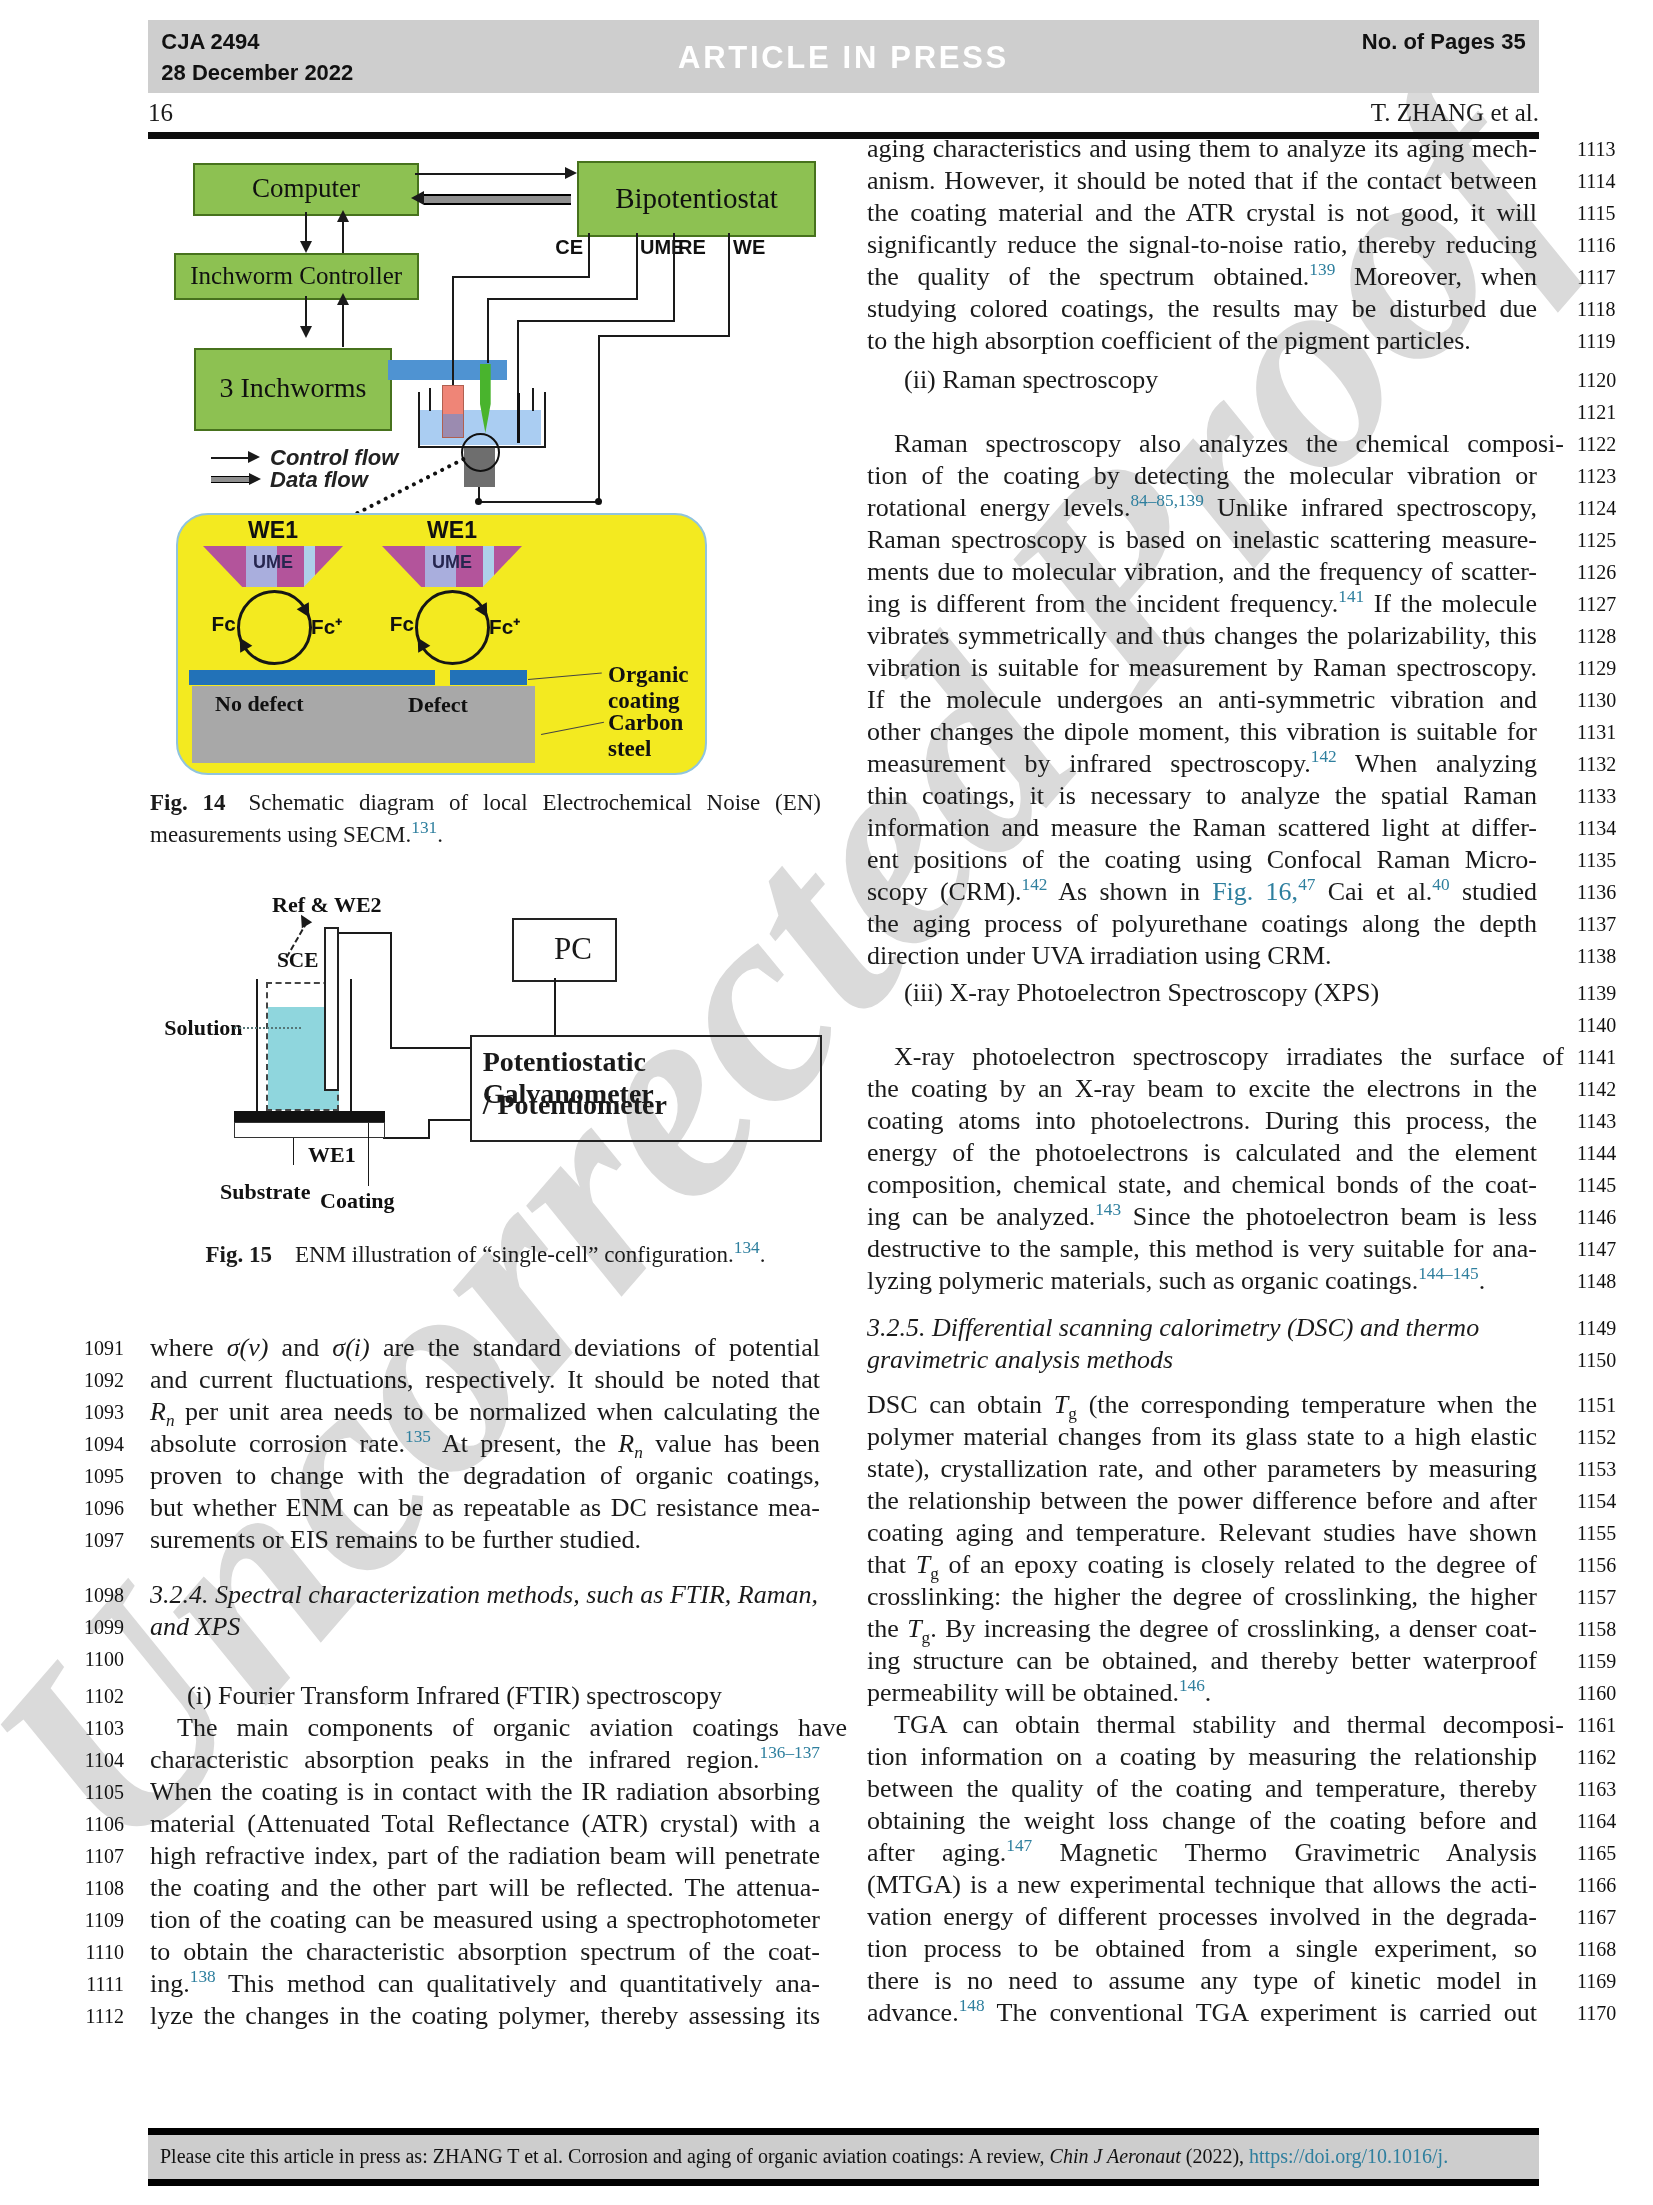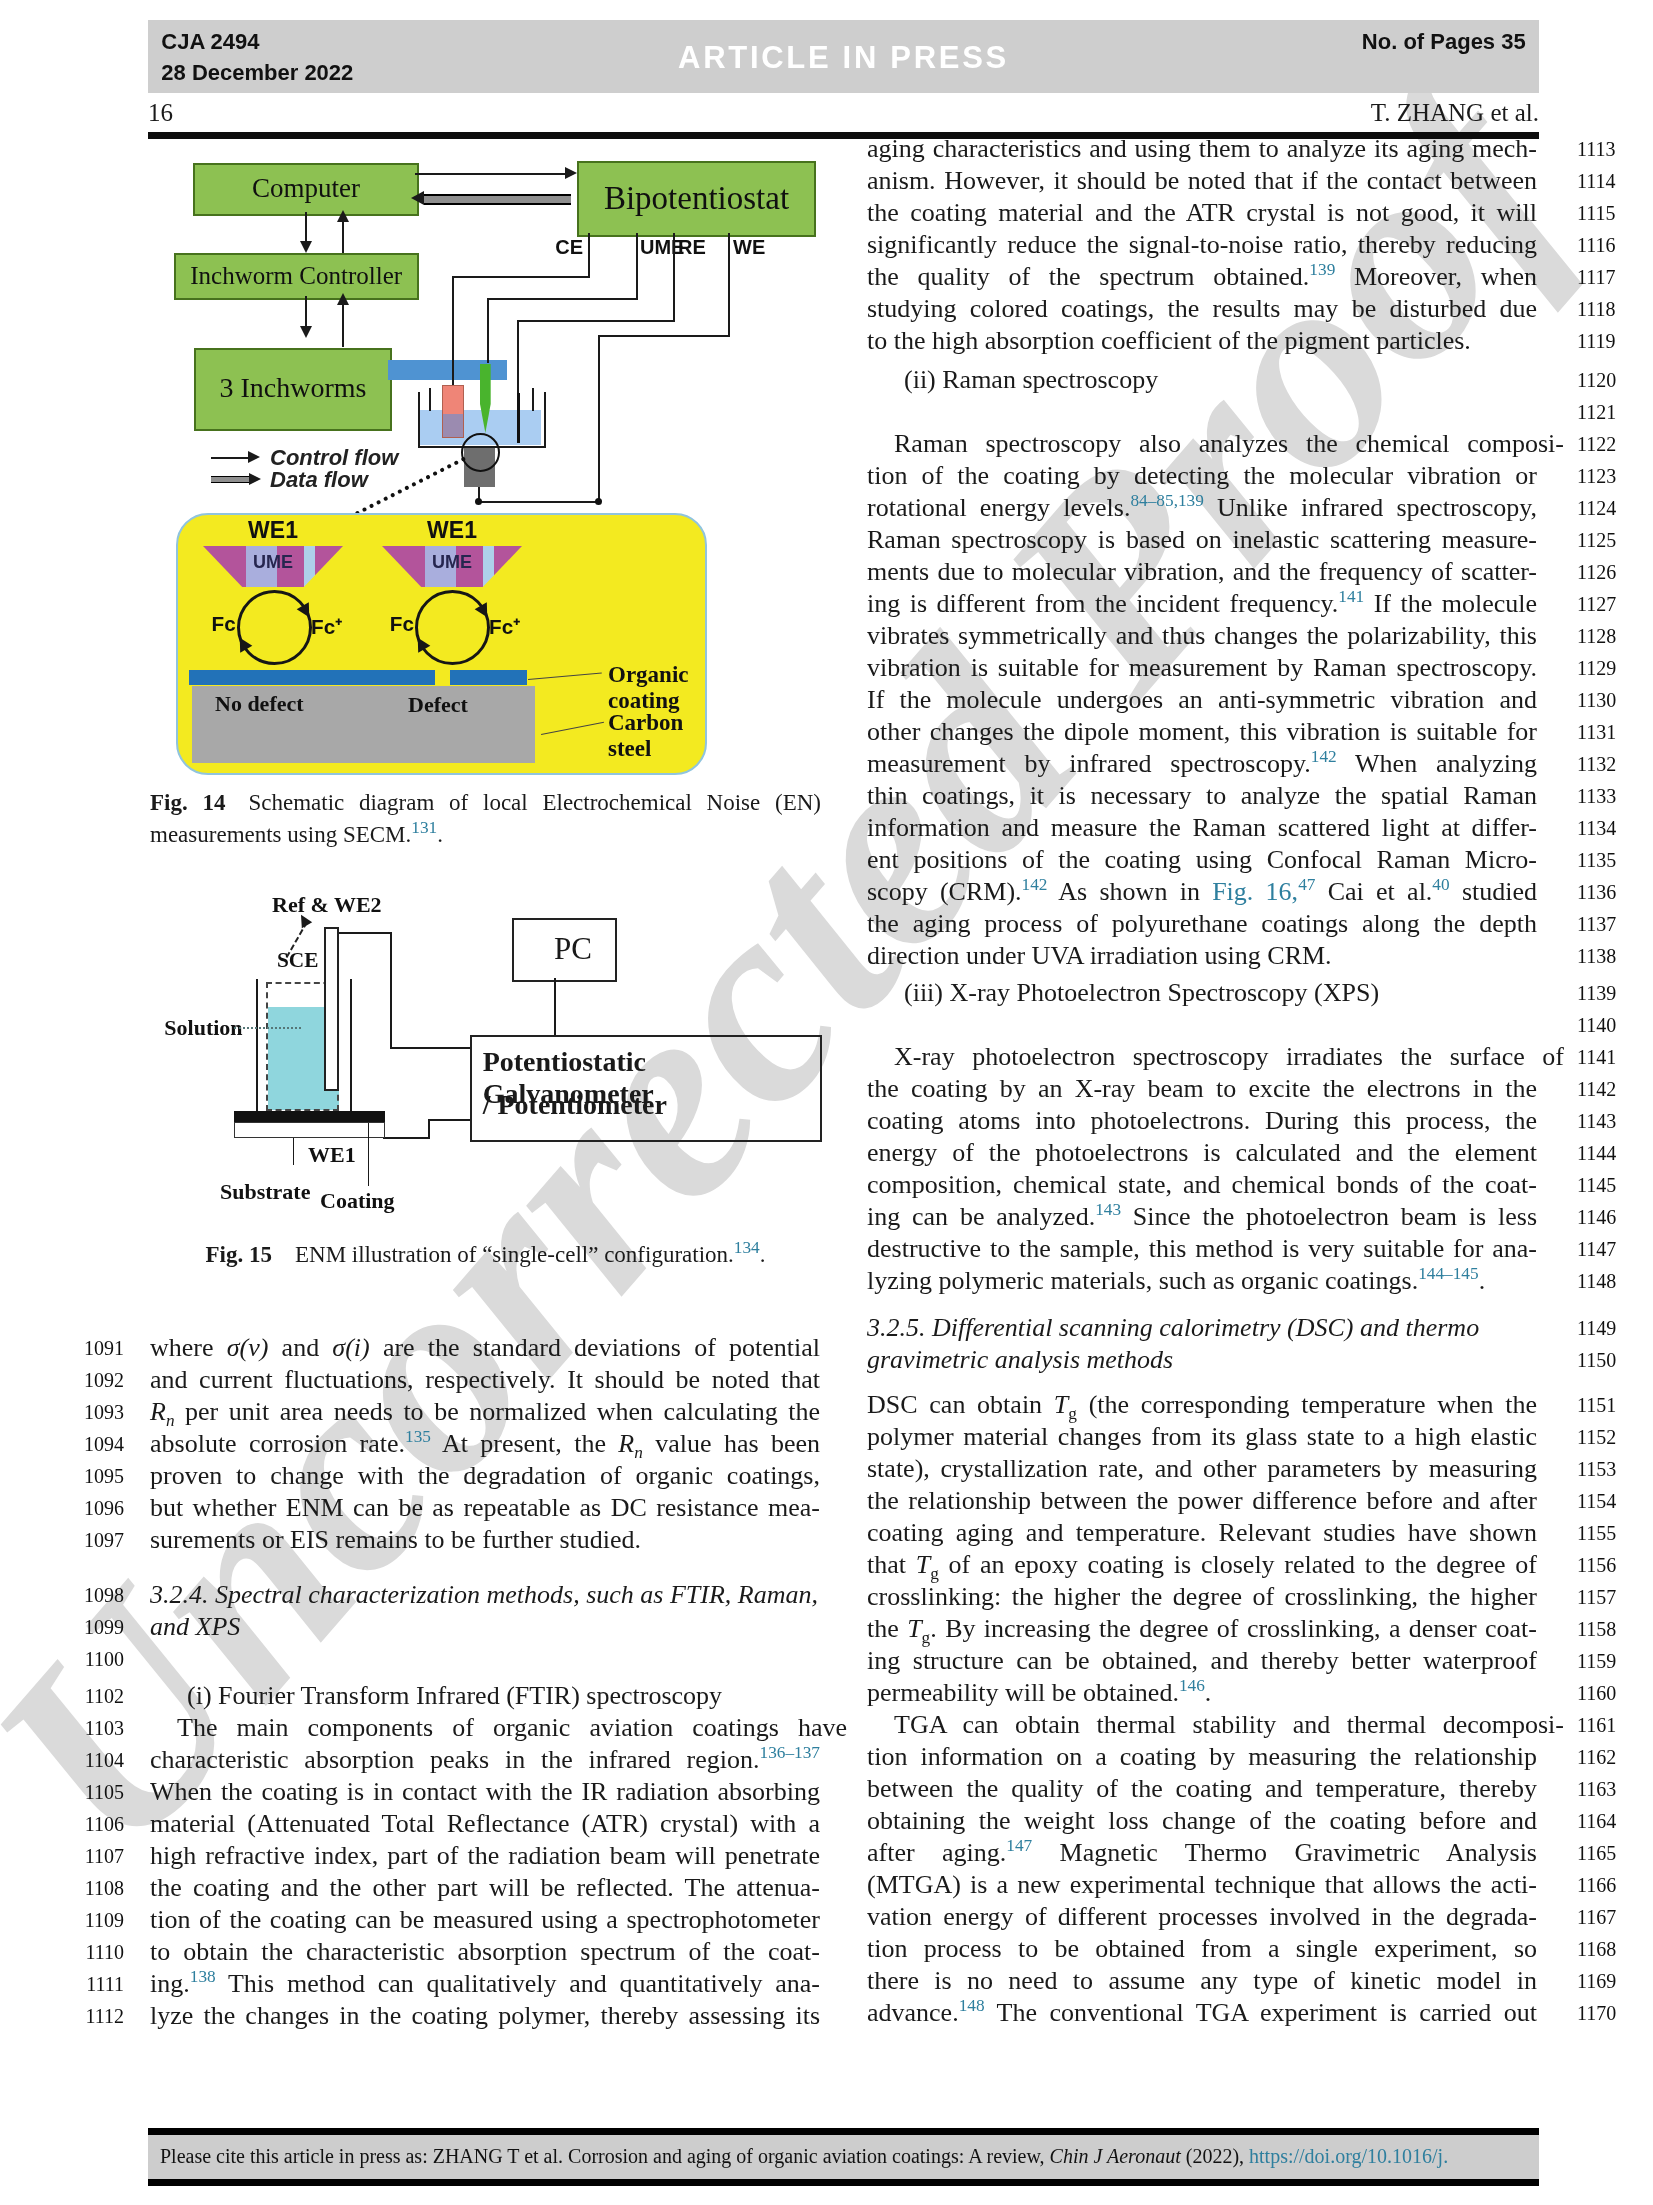--- a/index.html
+++ b/index.html
@@ -88,21 +88,21 @@
     <div class="abs" id="banner">ARTICLE IN PRESS</div>
     <div class="abs hmeta" style="right:13.3px;top:9.3px;">No. of Pages 35</div>
   </div>
   <div class="abs z2 runhead" style="left:148px;top:99px;">16</div>
   <div class="abs z2 runhead" style="left:872px;top:99px;width:667px;text-align:right;">T. ZHANG et al.</div>
   <div class="abs z2" id="rule"></div>
 
   <div class="abs z2" style="left:153px;top:153px;width:687px;height:633px;">
 
     <div class="gbox" style="left:40px;top:10px;width:222px;height:49px;line-height:47px;">Computer</div>
-    <div class="gbox" style="left:424px;top:8px;width:235px;height:72px;line-height:70px;font-size:33px;">Bipotentiostat</div>
+    <div class="gbox" style="left:424px;top:8px;width:235px;height:72px;line-height:70px;font-size:29px;">Bipotentiostat</div>
 
     <div class="hl" style="left:262px;top:20px;width:157px;"></div>
     <div class="tri tri-r" style="left:412px;top:14px;"></div>
     <div style="position:absolute;left:271px;top:41px;width:147px;height:6.7px;background:#8f8f8f;border-top:2px solid #000;border-bottom:2px solid #000;"></div>
     <div class="tri tri-l" style="left:258px;top:38px;"></div>
 
     <div class="vl" style="left:152px;top:59px;height:37px;"></div>
     <div class="tri tri-d" style="left:147px;top:88px;"></div>
     <div class="vl" style="left:189px;top:68px;height:32px;"></div>
     <div class="tri tri-u" style="left:184px;top:57px;"></div>

